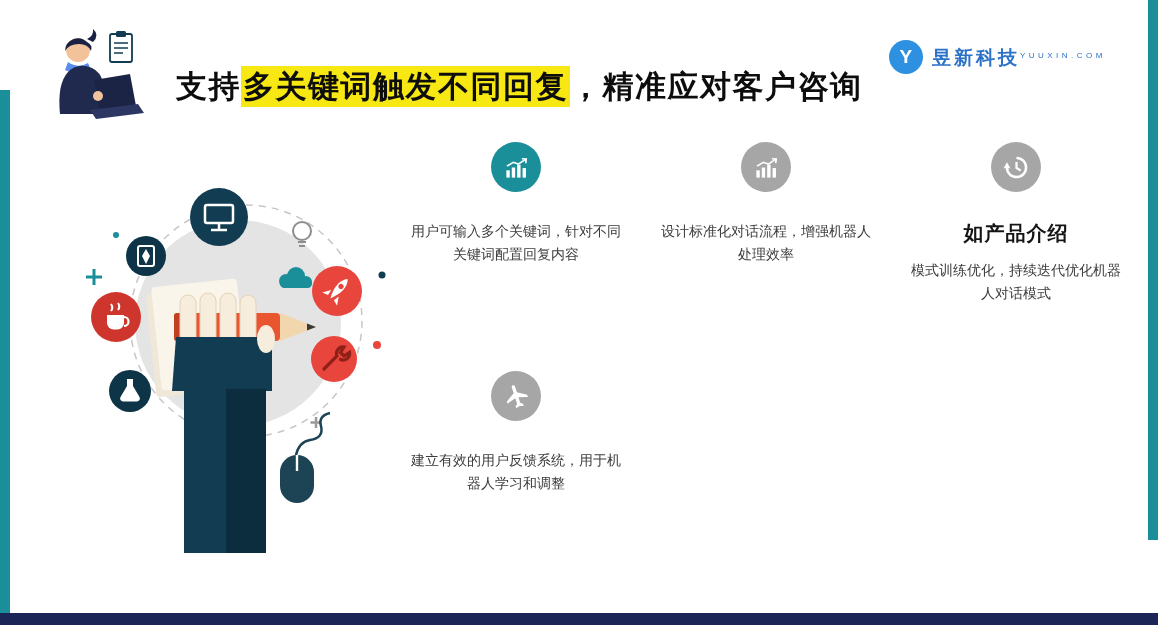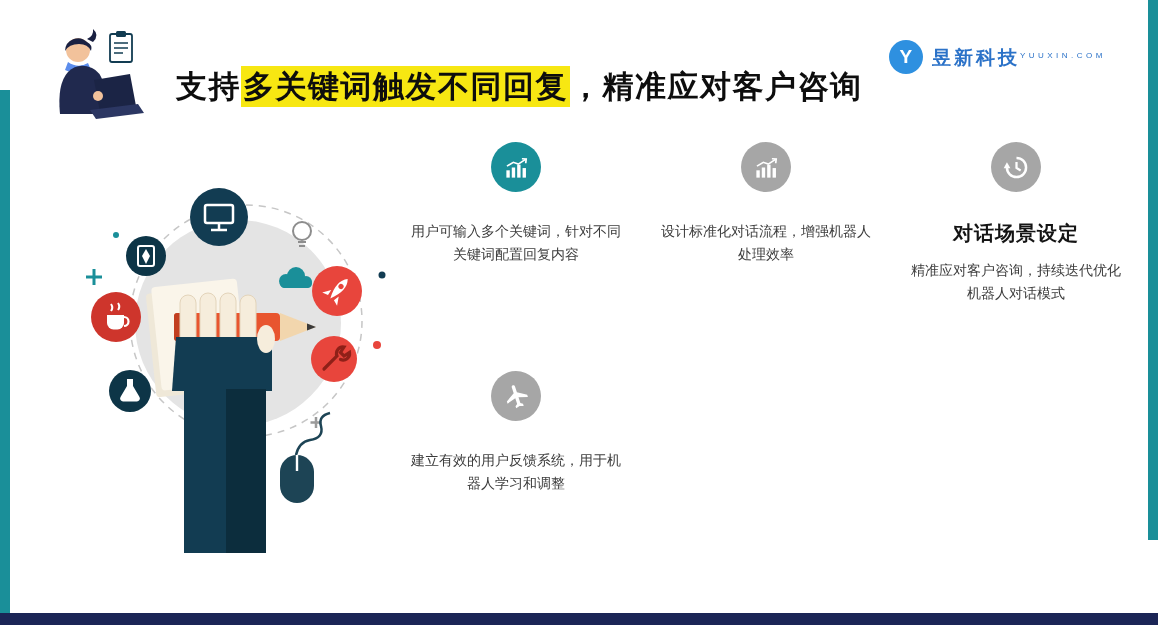--- a/index.html
+++ b/index.html
@@ -215,22 +215,22 @@
       </div>
       <p>设计标准化对话流程，增强机器人处理效率</p>
     </div>
 
     <div class="card">
       <div class="icon-circle gray">
         <svg>
             <use href="#icon-history"></use>
           </svg>
       </div>
-      <h3>对话场景设定</h3>
-      <p>精准应对客户咨询，持续迭代优化机器人对话模式</p>
+      <h3>如产品介绍</h3>
+      <p>模式训练优化，持续迭代优化机器人对话模式</p>
     </div>
 
     <div class="card">
       <div class="icon-circle gray">
         <svg>
             <use href="#icon-plane"></use>
           </svg>
       </div>
       <p>建立有效的用户反馈系统，用于机器人学习和调整</p>
     </div>

